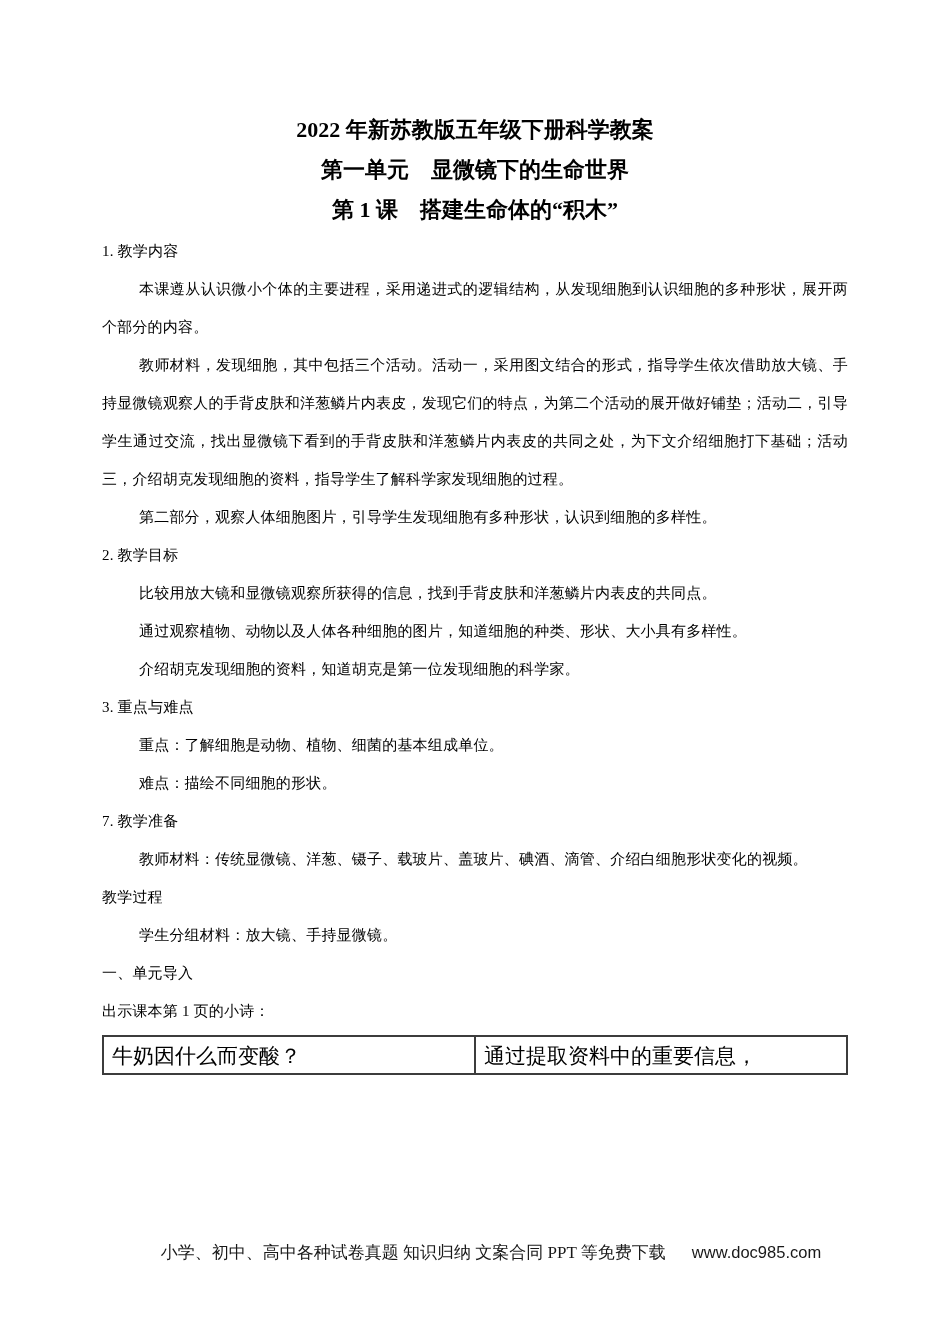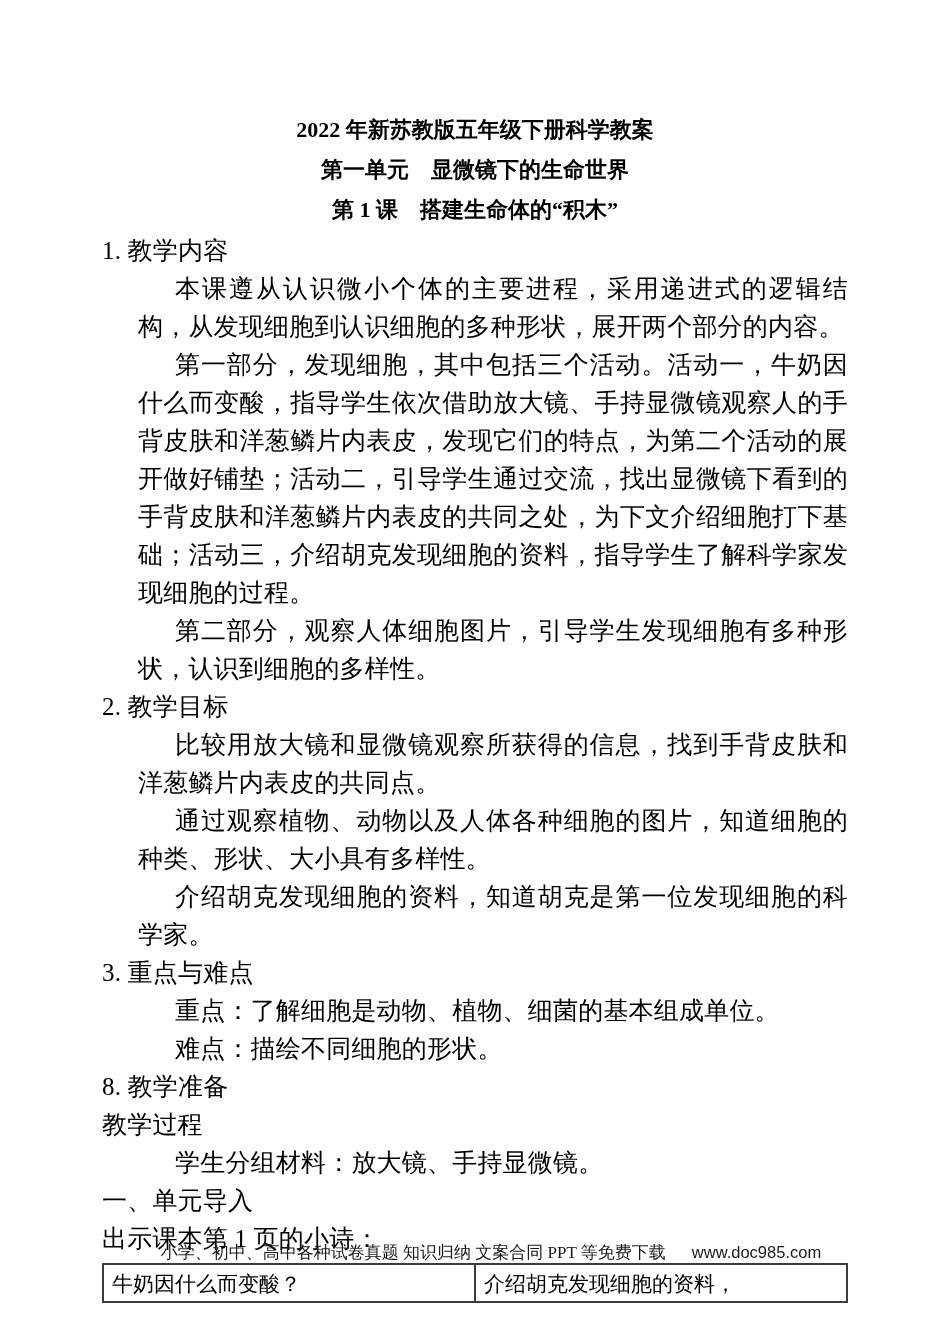--- a/index.html
+++ b/index.html
@@ -17,26 +17,26 @@
     background: #ffffff;
   }
   .title-line {
     text-align: center;
     font-weight: bold;
     font-size: 22px;
     line-height: 40px;
   }
   .title-block { margin-bottom: 2px; }
   .block {
-    font-size: 25px;
+    font-size: 15px;
     line-height: 38px;
     text-align: justify;
     letter-spacing: 0.2px;
   }
-  .indent { text-indent: 37px; margin-left: 36px; }
+  .indent { text-indent: 37px; }
   table.poem-table {
     width: 100%;
     border-collapse: collapse;
     margin-top: 5px;
   }
   table.poem-table td {
     width: 50%;
     border: 2px solid #3c3c3c;
     font-size: 21px;
     height: 38px;
@@ -66,44 +66,45 @@
 <div class="page">
 
   <div class="title-block">
     <div class="title-line">2022 年新苏教版五年级下册科学教案</div>
     <div class="title-line">第一单元　显微镜下的生命世界</div>
     <div class="title-line">第 1 课　搭建生命体的“积木”</div>
   </div>
 
   <div class="block">1. 教学内容</div>
   <div class="block indent">本课遵从认识微小个体的主要进程，采用递进式的逻辑结构，从发现细胞到认识细胞的多种形状，展开两个部分的内容。</div>
-  <div class="block indent">第一部分，发现细胞，其中包括三个活动。活动一，牛奶因什么而变酸，指导学生依次借助放大镜、手持显微镜观察人的手背皮肤和洋葱鳞片内表皮，发现它们的特点，为第二个活动的展开做好铺垫；活动二，引导学生通过交流，找出显微镜下看到的手背皮肤和洋葱鳞片内表皮的共同之处，为下文介绍细胞打下基础；活动三，介绍胡克发现细胞的资料，指导学生了解科学家发现细胞的过程。</div>
+  <div class="block indent">教师材料，发现细胞，其中包括三个活动。活动一，采用图文结合的形式，指导学生依次借助放大镜、手持显微镜观察人的手背皮肤和洋葱鳞片内表皮，发现它们的特点，为第二个活动的展开做好铺垫；活动二，引导学生通过交流，找出显微镜下看到的手背皮肤和洋葱鳞片内表皮的共同之处，为下文介绍细胞打下基础；活动三，介绍胡克发现细胞的资料，指导学生了解科学家发现细胞的过程。</div>
   <div class="block indent">第二部分，观察人体细胞图片，引导学生发现细胞有多种形状，认识到细胞的多样性。</div>
 
   <div class="block">2. 教学目标</div>
   <div class="block indent">比较用放大镜和显微镜观察所获得的信息，找到手背皮肤和洋葱鳞片内表皮的共同点。</div>
   <div class="block indent">通过观察植物、动物以及人体各种细胞的图片，知道细胞的种类、形状、大小具有多样性。</div>
   <div class="block indent">介绍胡克发现细胞的资料，知道胡克是第一位发现细胞的科学家。</div>
 
   <div class="block">3. 重点与难点</div>
   <div class="block indent">重点：了解细胞是动物、植物、细菌的基本组成单位。</div>
   <div class="block indent">难点：描绘不同细胞的形状。</div>
 
-  <div class="block">8. 教学准备</div>
+  <div class="block">7. 教学准备</div>
+  <div class="block indent">教师材料：传统显微镜、洋葱、镊子、载玻片、盖玻片、碘酒、滴管、介绍白细胞形状变化的视频。</div>
   <div class="block">教学过程</div>
 
   <div class="block indent">学生分组材料：放大镜、手持显微镜。</div>
   <div class="block">一、单元导入</div>
   <div class="block">出示课本第 1 页的小诗：</div>
 
   <table class="poem-table">
     <tbody>
       <tr>
         <td>牛奶因什么而变酸？</td>
-        <td>介绍胡克发现细胞的资料，</td>
+        <td>通过提取资料中的重要信息，</td>
       </tr>
     </tbody>
   </table>
 
   <div class="footer">
     <span>小学、初中、高中各种试卷真题 知识归纳 文案合同 PPT 等免费下载</span><span class="url">www.doc985.com</span>
   </div>
 
 </div>
 

